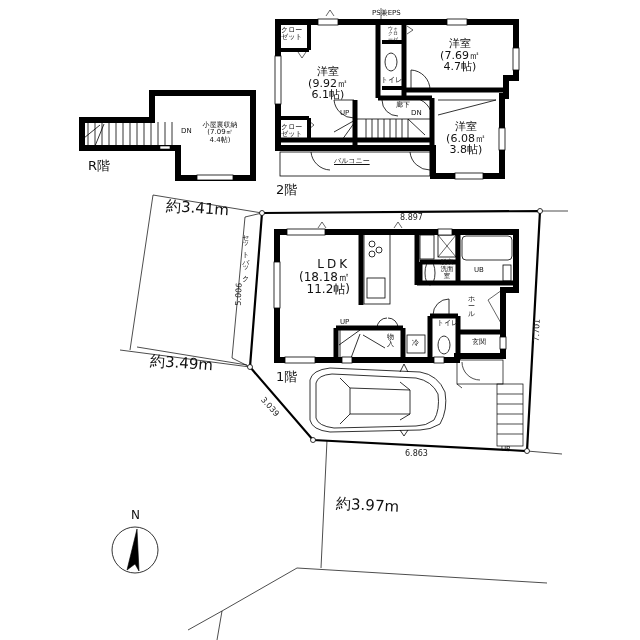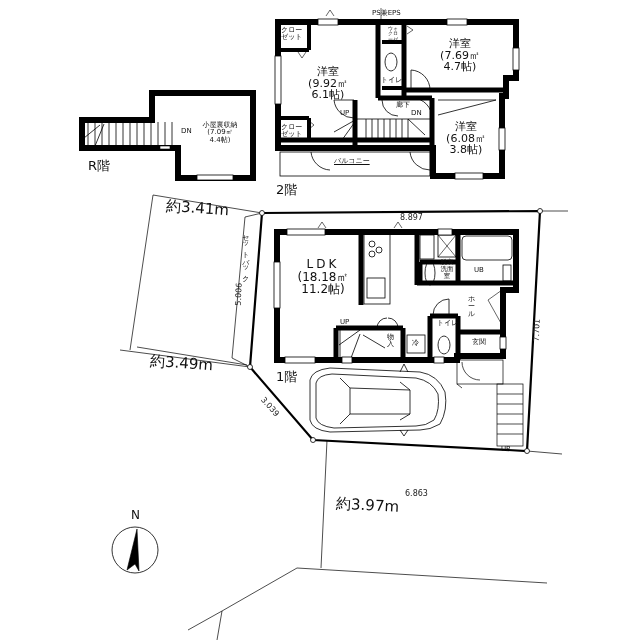--- a/index.html
+++ b/index.html
@@ -281,21 +281,21 @@
   <div>クロ</div>
   <div>ーゼ</div>
 </div>
 <div class="lbl tiny" style="left:381px; top:77px;">トイレ</div>
 <div class="lbl tiny" style="left:396px; top:102px;">廊下</div>
 <div class="lbl tiny" style="left:340px; top:110px;">UP</div>
 <div class="lbl tiny" style="left:411px; top:110px;">DN</div>
 <div class="lbl tiny" style="left:334px; top:158px;text-decoration:underline;">バルコニー</div>
 <div class="lbl floor" style="left:276px; top:183px;">2階</div>
 
-<div class="lbl room" style="left:288px; top:258px; width:70px; font-size:12px;">
+<div class="lbl room" style="left:280px; top:258px; width:70px; font-size:12px;text-align:right;">
   <div style="letter-spacing:3px;">LDK</div>
   <div>(18.18㎡</div>
   <div>11.2帖)</div>
 </div>
 <div class="lbl tiny" style="left:436px; top:259px; width:22px; font-size:6.5px;">
   <div>脱衣</div>
   <div>洗面</div>
   <div>室</div>
 </div>
 <div class="lbl tiny" style="left:474px; top:267px;">UB</div>
@@ -311,21 +311,21 @@
   <div>入</div>
 </div>
 <div class="lbl tiny" style="left:412px; top:340px;">冷</div>
 <div class="lbl tiny" style="left:340px; top:319px;">UP</div>
 <div class="lbl tiny" style="left:501px; top:446px;">UP</div>
 <div class="lbl floor" style="left:276px; top:370px;">1階</div>
 
 <div class="lbl dim" style="left:400px; top:214px;text-align:center;">8.897</div>
 <div class="lbl dim" style="left:228px; top:290px; transform:rotate(-88deg);">5.006</div>
 <div class="lbl dim" style="left:526px; top:326px; transform:rotate(-88deg);">7.701</div>
-<div class="lbl dim" style="left:405px; top:450px;margin-top:40px;">6.863</div>
+<div class="lbl dim" style="left:405px; top:450px;">6.863</div>
 <div class="lbl dim" style="left:258px; top:403px; transform:rotate(48deg);">3.039</div>
 <div class="lbl tiny vtext" style="left:241px; top:230px;">セットバック</div>
 
 <div class="lbl big" style="left:166px; top:201px; transform:rotate(4deg);">約3.41m</div>
 <div class="lbl big" style="left:150px; top:356px; transform:rotate(4deg);">約3.49m</div>
 <div class="lbl big" style="left:336px; top:498px; transform:rotate(3deg);">約3.97m</div>
 
 <div class="lbl" style="left:131px; top:509px; font-size:12px;">N</div>
 
 </div>

